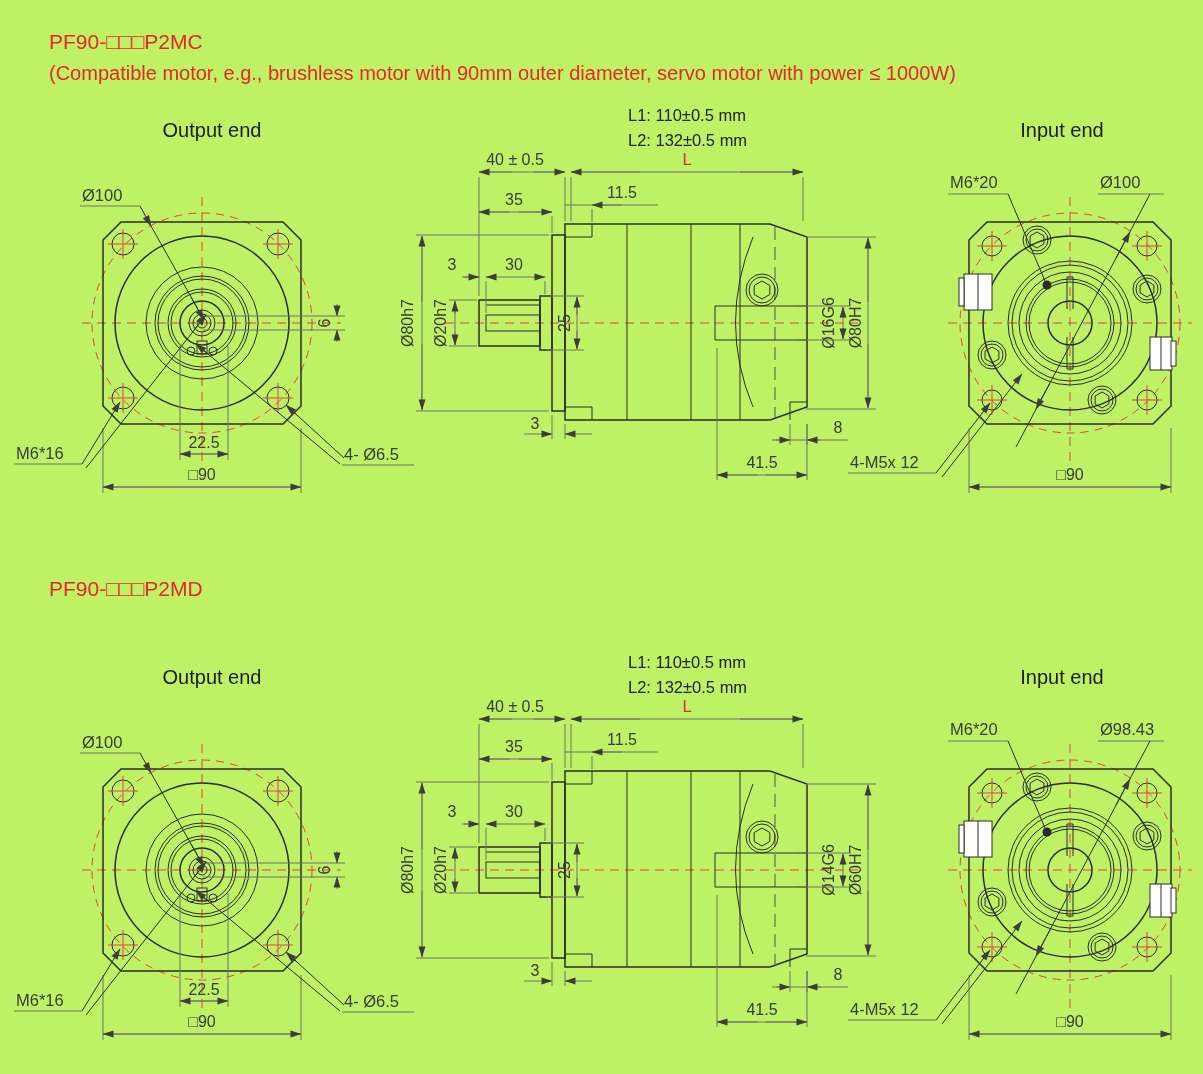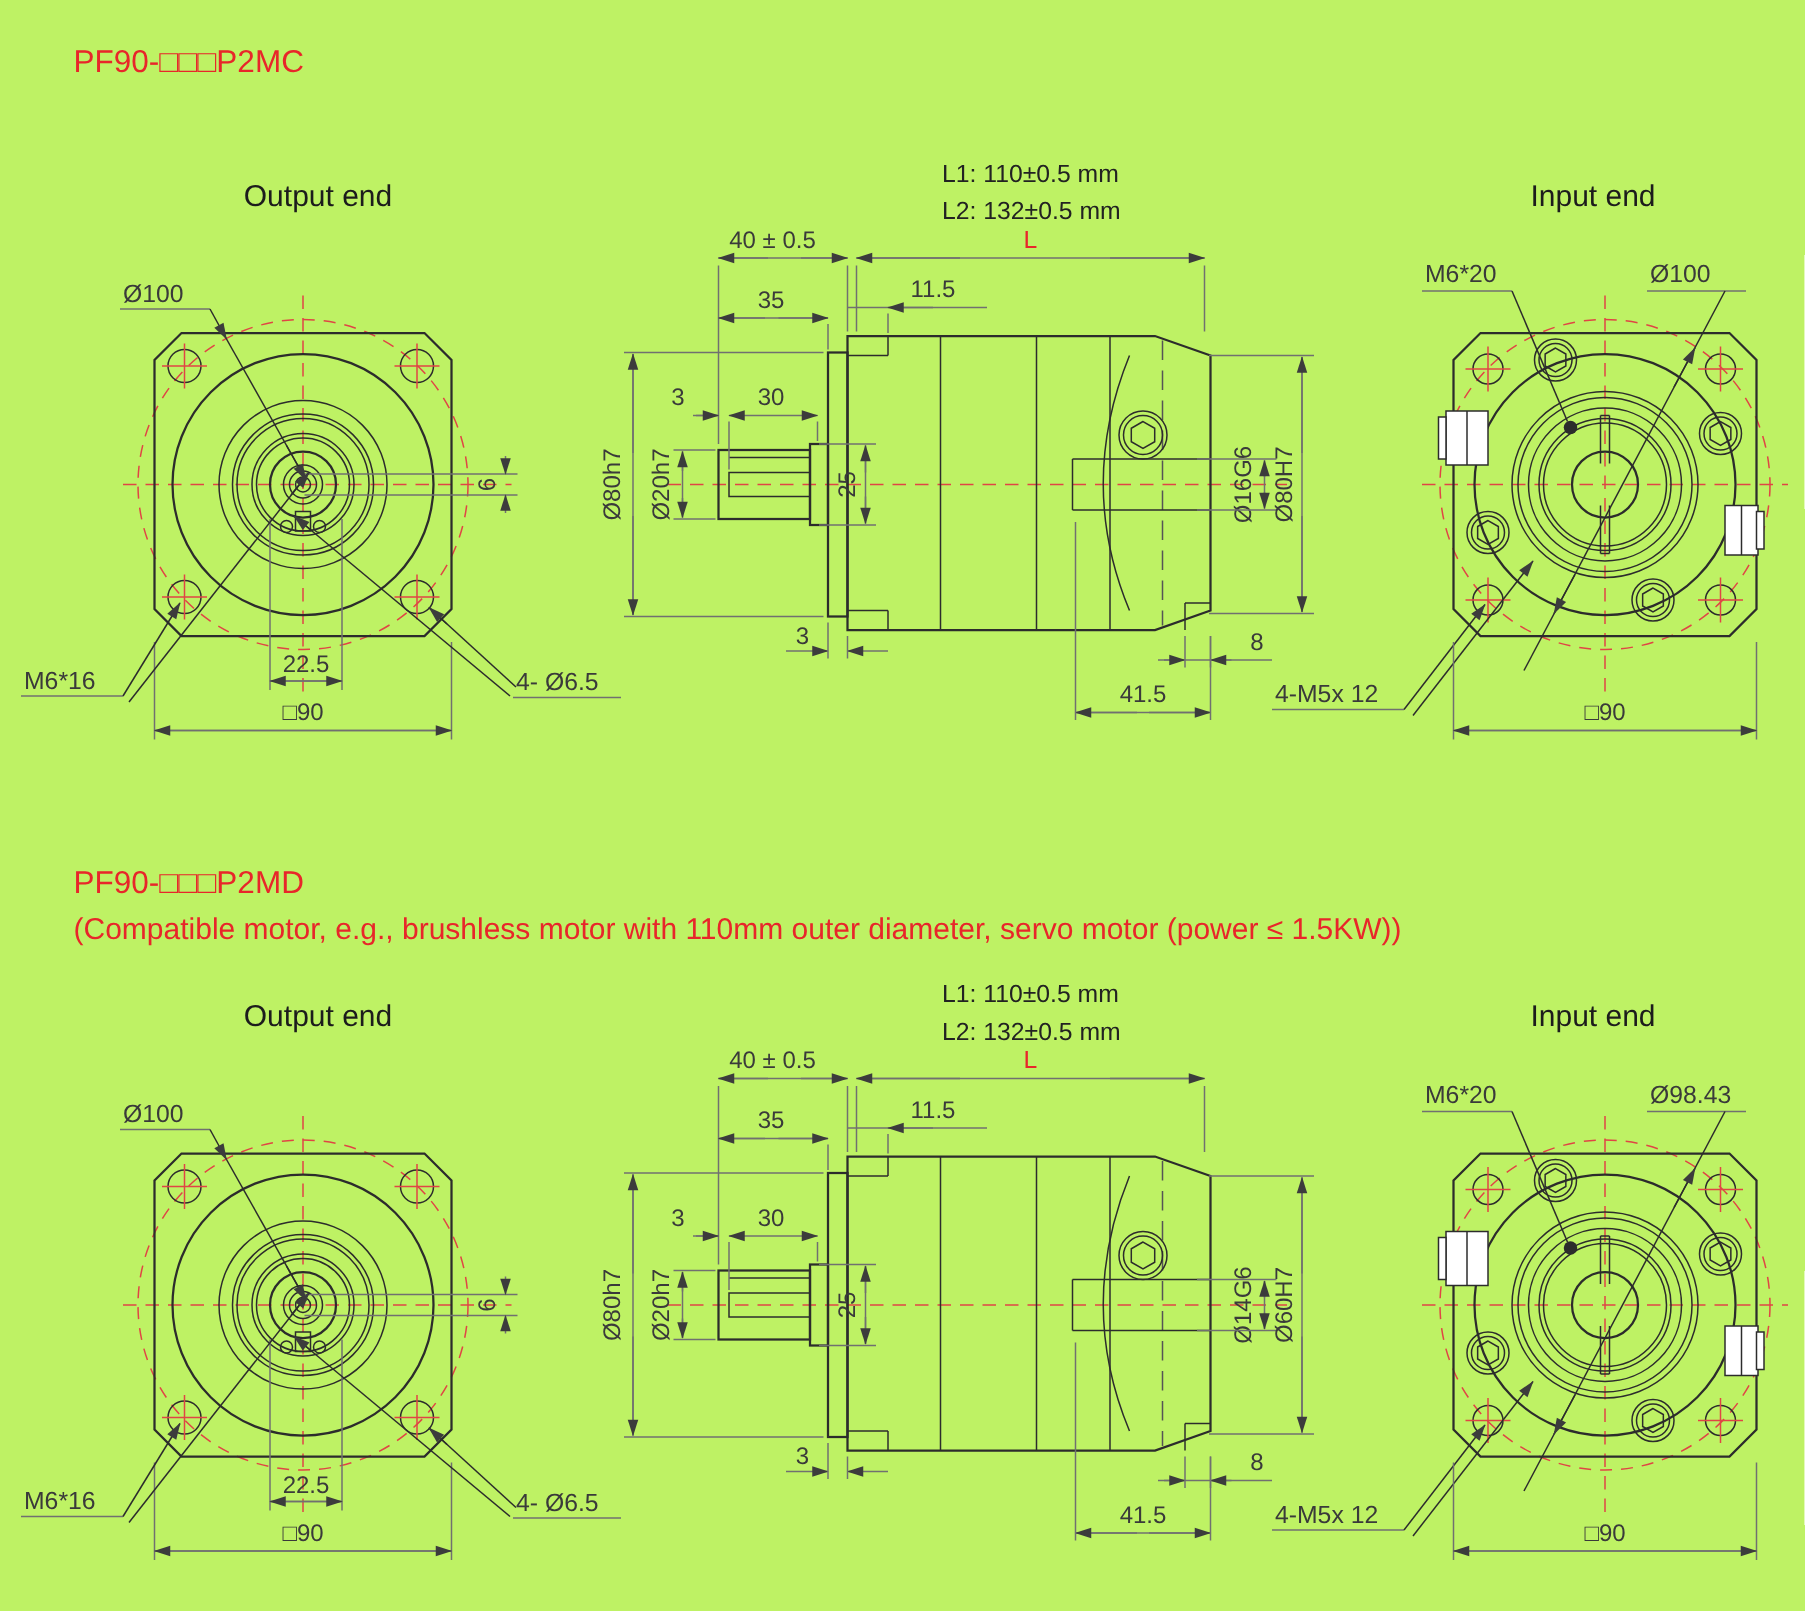--- a/index.html
+++ b/index.html
@@ -23,20 +23,21 @@
   svg .nt{fill:#222222;font-size:16.5px;}
   svg .rl{fill:#e8262a;font-size:16.5px;}
 </style>
 </head>
 <body>
 
 <div class="page">
 
   <section class="panel panel-0">
     <div class="sec-title">PF90-□□□P2MC</div>
+    <div class="sec-subtitle">(Compatible motor, e.g., brushless motor with 90mm outer diameter, servo motor with power ≤ 1000W)</div>
     <div class="drawing-slot">
 <svg viewBox="0 0 1203 440" width="1203" height="440">
   <defs>
     <marker id="ar0" viewBox="0 0 12 8" refX="11" refY="4" markerWidth="12" markerHeight="8" orient="auto-start-reverse">
       <path d="M0.5,0.5 L11.5,4 L0.5,7.5 Z" fill="#3c3c3c"></path>
     </marker>
     <pattern id="h0" width="5" height="5" patternUnits="userSpaceOnUse" patternTransform="rotate(45)">
       <path d="M2.5,0 V5" stroke="#444" stroke-width="1"></path>
     </pattern>
   </defs>
@@ -365,21 +366,20 @@
       <line x1="1070" y1="385" x2="1171" y2="385" class="dm" marker-end="url(#ar0)"></line>
       <text x="1070" y="378" text-anchor="middle" class="dt">□90</text>
     </g>
   </g>
 </svg>
 </div>
   </section>
 
   <section class="panel panel-1">
     <div class="sec-title">PF90-□□□P2MD</div>
-    <div class="sec-subtitle">(Compatible motor, e.g., brushless motor with 110mm outer diameter, servo motor (power ≤ 1.5KW))</div>
     <div class="drawing-slot">
 <svg viewBox="0 0 1203 440" width="1203" height="440">
   <defs>
     <marker id="ar1" viewBox="0 0 12 8" refX="11" refY="4" markerWidth="12" markerHeight="8" orient="auto-start-reverse">
       <path d="M0.5,0.5 L11.5,4 L0.5,7.5 Z" fill="#3c3c3c"></path>
     </marker>
     <pattern id="h1" width="5" height="5" patternUnits="userSpaceOnUse" patternTransform="rotate(45)">
       <path d="M2.5,0 V5" stroke="#444" stroke-width="1"></path>
     </pattern>
   </defs>

